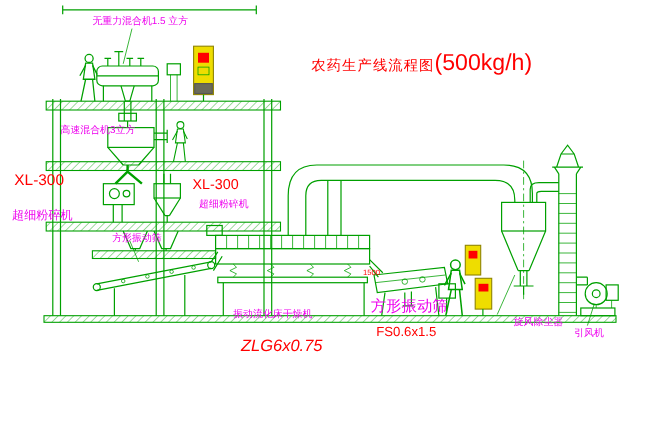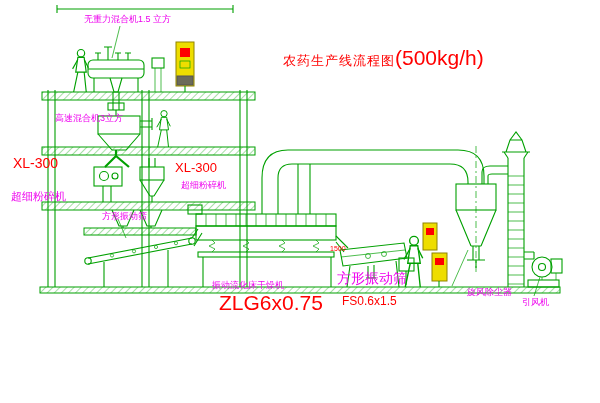--- a/index.html
+++ b/index.html
@@ -201,20 +201,20 @@
   </div>
 
   <div class="lbl magenta" style="left:84px;top:14px;font-size:9px;">无重力混合机1.5 立方</div>
   <div class="lbl magenta" style="left:55px;top:113px;font-size:9px;">高速混合机3立方</div>
   <div class="lbl red" style="left:13px;top:155px;font-size:14px;">XL-300</div>
   <div class="lbl magenta" style="left:11px;top:190px;font-size:11px;">超细粉碎机</div>
   <div class="lbl red" style="left:175px;top:161px;font-size:13px;">XL-300</div>
   <div class="lbl magenta" style="left:181px;top:180px;font-size:9px;">超细粉碎机</div>
   <div class="lbl magenta" style="left:102px;top:211px;font-size:9px;">方形振动筛</div>
   <div class="lbl magenta" style="left:212px;top:280px;font-size:9px;text-align:center;">振动流化床干燥机</div>
-  <div class="lbl red" style="left:219px;top:291px;font-size:21px;">ZLG6x0.75</div>
+  <div class="lbl red" style="left:219px;top:306px;font-size:15px;font-style:italic;">ZLG6x0.75</div>
   <div class="lbl red" style="left:330px;top:245px;font-size:7px;">1500</div>
   <div class="lbl magenta" style="left:337px;top:270px;font-size:14px;">方形振动筛</div>
   <div class="lbl red" style="left:342px;top:295px;font-size:12px;">FS0.6x1.5</div>
   <div class="lbl magenta" style="left:419px;top:287px;font-size:9px;margin-left:48px;">旋风除尘器</div>
   <div class="lbl magenta" style="left:522px;top:297px;font-size:9px;">引风机</div>
 
 </div>
 
 </body></html>

